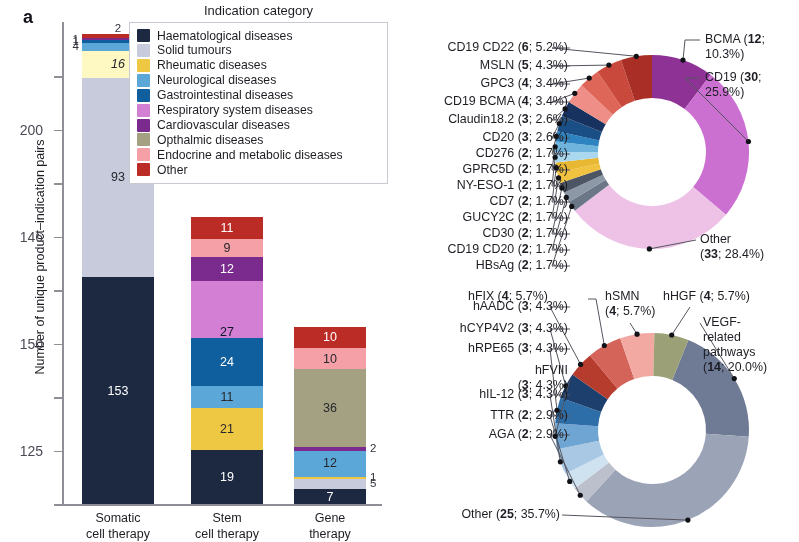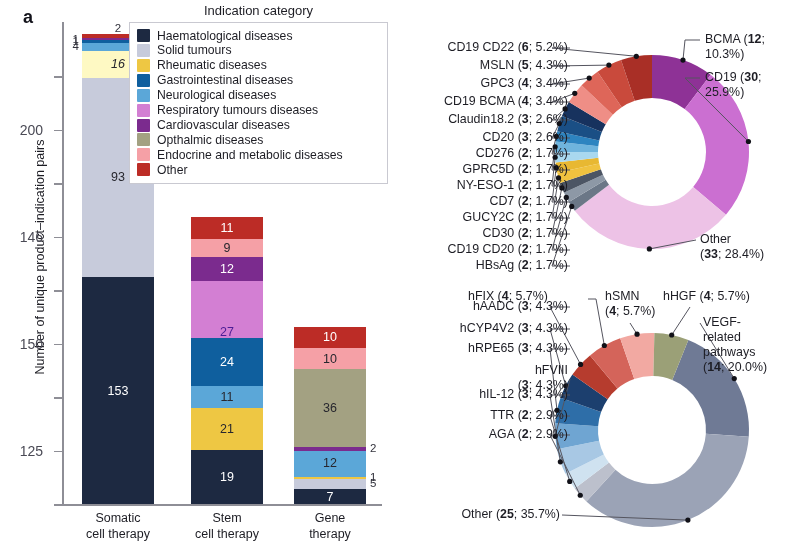--- a/index.html
+++ b/index.html
@@ -164,21 +164,21 @@
             <div class="seg" style="height: 44.9867px; background: rgb(238, 199, 67);">
               <span style="color: rgb(39, 39, 46);">21</span>
             </div>
             <div class="seg" style="height: 23.5644px; background: rgb(91, 167, 216);">
               <span style="color: rgb(39, 39, 46);">11</span>
             </div>
             <div class="seg" style="height: 51.4133px; background: rgb(15, 95, 158);">
               <span style="color: rgb(255, 255, 255);">24</span>
             </div>
             <div class="seg" style="height: 57.84px; background: rgb(211, 127, 211);">
-              <span style="color: #4c1d95; margin-top: 45px;">27</span>
+              <span style="color: #0f172a; margin-top: 45px;">27</span>
             </div>
             <div class="seg" style="height: 25.7067px; background: rgb(123, 43, 142);">
               <span style="color: rgb(255, 255, 255);">12</span>
             </div>
             <div class="seg" style="height: 19.28px; background: rgb(245, 160, 166);">
               <span style="color: rgb(39, 39, 46);">9</span>
             </div>
             <div class="seg" style="height: 23.5644px; background: rgb(188, 44, 38);">
               <span style="color: rgb(255, 255, 255);">11</span>
             </div>
@@ -221,30 +221,30 @@
         </div>
         <div class="legend-row">
           <span class="legend-swatch" style="background: rgb(199, 203, 219);"></span>
           <span class="legend-text">Solid tumours</span>
         </div>
         <div class="legend-row">
           <span class="legend-swatch" style="background: rgb(238, 199, 67);"></span>
           <span class="legend-text">Rheumatic diseases</span>
         </div>
         <div class="legend-row">
+          <span class="legend-swatch" style="background: rgb(91, 167, 216);"></span>
+          <span class="legend-text">Neurological diseases</span>
+        </div>
+        <div class="legend-row">
           <span class="legend-swatch" style="background: rgb(15, 95, 158);"></span>
           <span class="legend-text">Gastrointestinal diseases</span>
         </div>
         <div class="legend-row">
-          <span class="legend-swatch" style="background: rgb(91, 167, 216);"></span>
-          <span class="legend-text">Neurological diseases</span>
-        </div>
-        <div class="legend-row">
           <span class="legend-swatch" style="background: rgb(211, 127, 211);"></span>
-          <span class="legend-text">Respiratory tumours diseases</span>
+          <span class="legend-text">Respiratory system diseases</span>
         </div>
         <div class="legend-row">
           <span class="legend-swatch" style="background: rgb(123, 43, 142);"></span>
           <span class="legend-text">Cardiovascular diseases</span>
         </div>
         <div class="legend-row">
           <span class="legend-swatch" style="background: rgb(163, 161, 130);"></span>
           <span class="legend-text">Opthalmic diseases</span>
         </div>
         <div class="legend-row">

